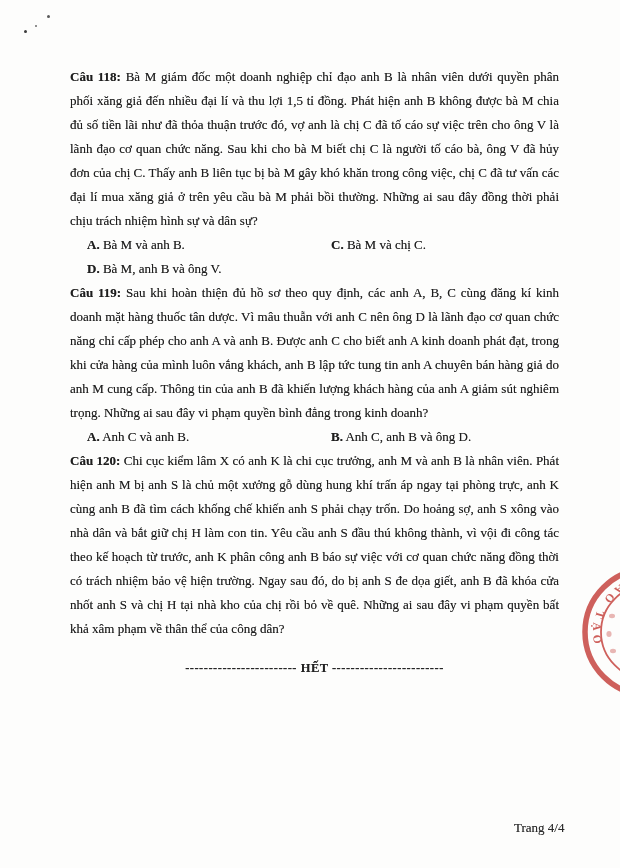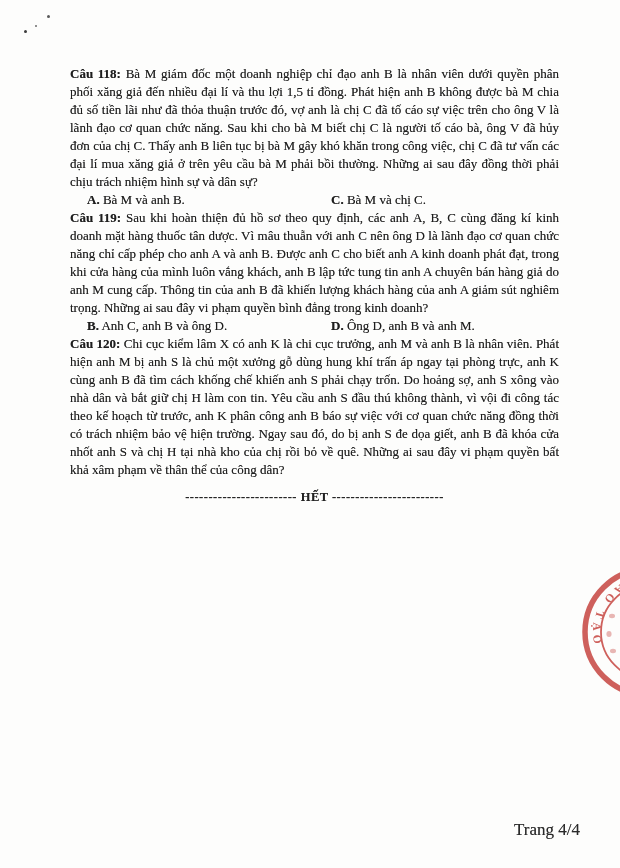--- a/index.html
+++ b/index.html
@@ -27,50 +27,50 @@
   .speck.s1 { left: 24px; top: 30px; width: 3px; height: 3px; }
   .speck.s2 { left: 35px; top: 25px; width: 2px; height: 2px; opacity: .75; }
   .speck.s3 { left: 47px; top: 15px; width: 3px; height: 3px; opacity: .85; }
 
   .content {
     position: absolute;
     left: 70px;
     top: 65px;
     width: 489px;
     font-size: 13px;
-    line-height: 18px;
+    line-height: 24px;
     text-shadow: 0 0 0.3px rgba(30,30,30,.55);
   }
   .q-body {
     margin: 0;
     text-align: justify;
   }
   .q-label { font-weight: bold; }
   .options {
     display: grid;
     grid-template-columns: 244px 1fr;
     padding-left: 17px;
   }
   .option { white-space: nowrap; font-family: Liberation Serif, serif; }
   .option b { font-weight: bold; }
 
   .divider {
-    margin-top: 9px;
+    margin-top: 15px;
     text-align: center;
     font-weight: bold;
     font-size: 12.5px;
     letter-spacing: 0.5px;
     color: #222;
   }
 
   .page-number {
     position: absolute;
     left: 514px;
     top: 820px;
-    font-size: 17px;
+    font-size: 13px;
     color: #2a2a2a;
     text-shadow: 0 0 0.3px rgba(40,40,40,.5);
   }
 
   .stamp {
     position: absolute;
     left: 560px;
     top: 550px;
     filter: blur(0.4px);
     opacity: 0.9;
@@ -88,31 +88,33 @@
   <main class="content">
 
     <section class="question">
       <p class="q-body"><b class="q-label">Câu 118:</b>
         <span>Bà M giám đốc một doanh nghiệp chỉ đạo anh B là nhân viên dưới quyền phân phối xăng giả đến nhiều đại lí và thu lợi 1,5 tỉ đồng. Phát hiện anh B không được bà M chia đủ số tiền lãi như đã thỏa thuận trước đó, vợ anh là chị C đã tố cáo sự việc trên cho ông V là lãnh đạo cơ quan chức năng. Sau khi cho bà M biết chị C là người tố cáo bà, ông V đã hủy đơn của chị C. Thấy anh B liên tục bị bà M gây khó khăn trong công việc, chị C đã tư vấn các đại lí mua xăng giả ở trên yêu cầu bà M phải bồi thường. Những ai sau đây đồng thời phải chịu trách nhiệm hình sự và dân sự?</span></p>
       <div class="options">
         <div class="option"><b>A.</b>
           <span>Bà M và anh B.</span></div>
         <div class="option"><b>C.</b>
           <span>Bà M và chị C.</span></div>
+        <div class="option"><b>D.</b>
+          <span>Bà M, anh B và ông V.</span></div>
       </div>
     </section>
 
     <section class="question">
       <p class="q-body"><b class="q-label">Câu 119:</b>
         <span>Sau khi hoàn thiện đủ hồ sơ theo quy định, các anh A, B, C cùng đăng kí kinh doanh mặt hàng thuốc tân dược. Vì mâu thuẫn với anh C nên ông D là lãnh đạo cơ quan chức năng chỉ cấp phép cho anh A và anh B. Được anh C cho biết anh A kinh doanh phát đạt, trong khi cửa hàng của mình luôn vắng khách, anh B lập tức tung tin anh A chuyên bán hàng giả do anh M cung cấp. Thông tin của anh B đã khiến lượng khách hàng của anh A giảm sút nghiêm trọng. Những ai sau đây vi phạm quyền bình đẳng trong kinh doanh?</span></p>
       <div class="options">
+        <div class="option"><b>A.</b>
+          <span>Anh C và anh B.</span></div>
         <div class="option"><b>B.</b>
           <span>Anh C, anh B và ông D.</span></div>
-        <div class="option"><b>D.</b>
-          <span>Ông D, anh B và anh M.</span></div>
       </div>
     </section>
 
     <section class="question">
       <p class="q-body"><b class="q-label">Câu 120:</b>
         <span>Chi cục kiểm lâm X có anh K là chi cục trưởng, anh M và anh B là nhân viên. Phát hiện anh M bị anh S là chủ một xưởng gỗ dùng hung khí trấn áp ngay tại phòng trực, anh K cùng anh B đã tìm cách khống chế khiến anh S phải chạy trốn. Do hoảng sợ, anh S xông vào nhà dân và bắt giữ chị H làm con tin. Yêu cầu anh S đầu thú không thành, vì vội đi công tác theo kế hoạch từ trước, anh K phân công anh B báo sự việc với cơ quan chức năng đồng thời có trách nhiệm bảo vệ hiện trường. Ngay sau đó, do bị anh S đe dọa giết, anh B đã khóa cửa nhốt anh S và chị H tại nhà kho của chị rồi bỏ về quê. Những ai sau đây vi phạm quyền bất khả xâm phạm về thân thể của công dân?</span></p>
     </section>
 
     <div class="divider">------------------------ HẾT ------------------------</div>
 

